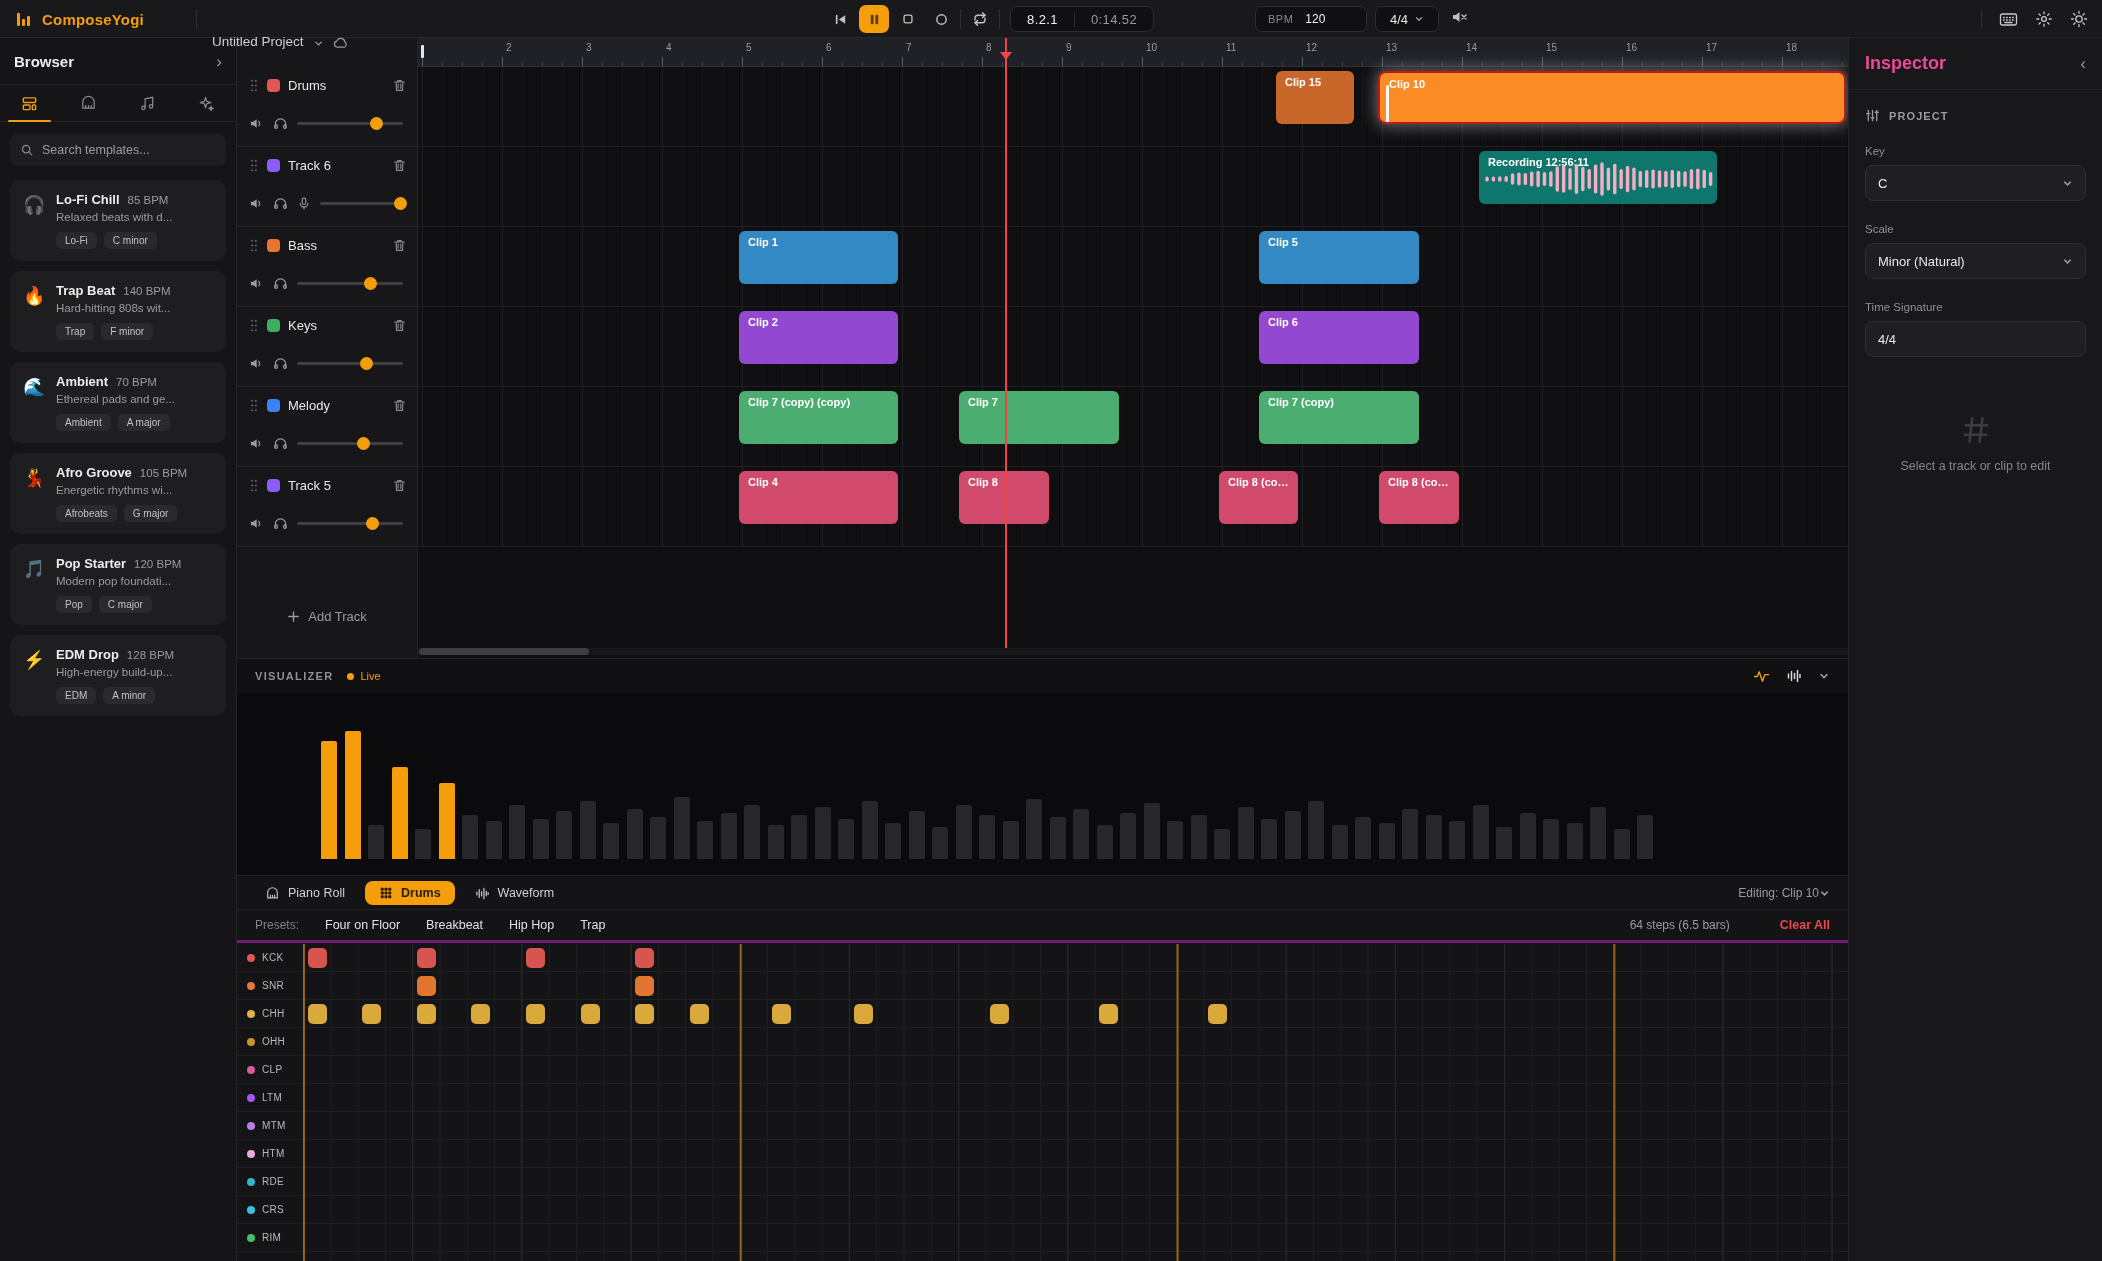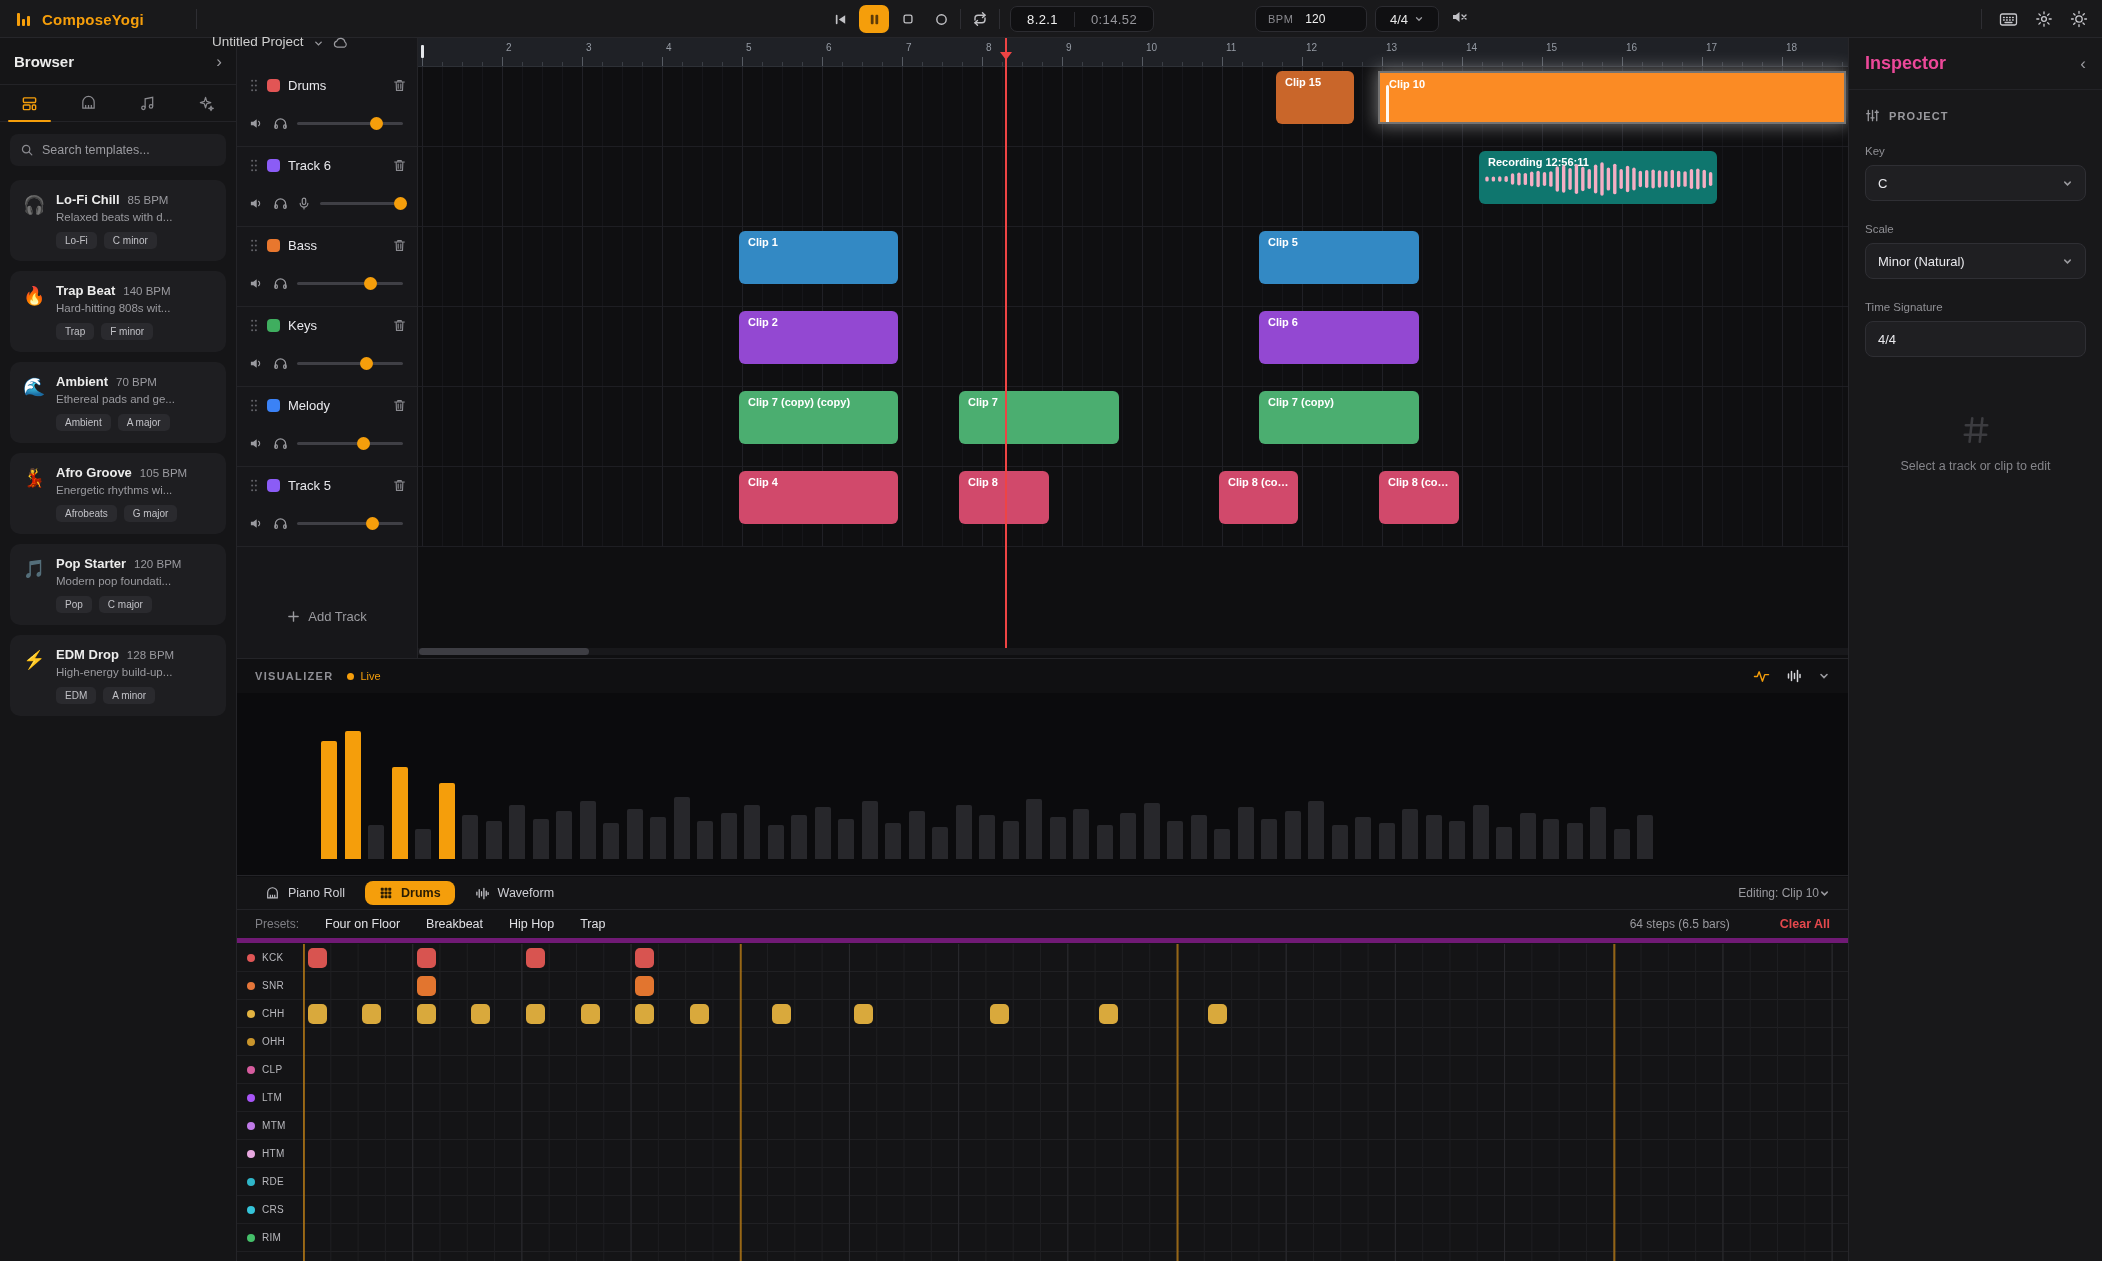--- a/index.html
+++ b/index.html
@@ -76,21 +76,21 @@
 .barnum { position:absolute; top:4px; font-size:10px; color:#959ba4; }
 #ruler-marker { position:absolute; left:3px; top:7px; width:3px; height:13px; background:#e4e6ea; border-radius:1px; }
 #lane-grid { position:absolute; left:0; top:29px; width:1430px; height:480px;
   background-image:
     linear-gradient(180deg,transparent 0 79px,#1e1e23 79px 80px),
     linear-gradient(90deg,#202026 0 1px,transparent 1px),
     linear-gradient(90deg,#16161a 0 1px,transparent 1px);
   background-size:100% 80px,80px 100%,20px 100%; background-position:0 0,4px 0,4px 0; }
 #clip-layer { position:absolute; left:0; top:0; width:1430px; height:620px; }
 .clip { position:absolute; height:53px; border-radius:6px; padding:5px 9px; font-size:11px; font-weight:700; color:#fff; white-space:nowrap; overflow:hidden; text-overflow:ellipsis; }
-.clip.sel { border:2px solid #737373; box-shadow:0 0 16px 2px rgba(255,255,255,.38); z-index:4; border-radius:0; }
+.clip.sel { border:2px solid #b91c1c; box-shadow:0 0 16px 2px rgba(255,255,255,.38); z-index:4; border-radius:8px; }
 .clip .handle { position:absolute; left:6px; top:12px; width:3px; height:48px; background:#fff; border-radius:2px; opacity:.95; }
 .clip svg.wave { position:absolute; left:4px; right:4px; bottom:3px; }
 #playhead { position:absolute; top:0; width:2px; height:610px; background:#ee4444; z-index:6; }
 #playhead .tri { position:absolute; left:-5px; top:14px; width:0; height:0; border-left:6px solid transparent; border-right:6px solid transparent; border-top:8px solid #ee4444; }
 #tl-scrollbar { position:absolute; left:0; top:610px; width:1430px; height:7px; background:#18181b; }
 #tl-thumb { position:absolute; left:1px; top:0; width:170px; height:7px; background:#3d3d43; border-radius:4px; }
 
 
 #visualizer { position:absolute; left:237px; top:658px; width:1611px; height:218px; background:#101012; border-top:1px solid #242428; border-bottom:1px solid #242428; z-index:12; }
 #vis-head { height:34px; display:flex; align-items:center; padding:0 18px; }
@@ -104,21 +104,21 @@
 .vbar.hot { background:#f59e0b; }
 
 
 #editor { position:absolute; left:237px; top:877px; width:1611px; height:384px; background:#141416; z-index:12; }
 #ed-tabs { height:33px; display:flex; align-items:center; padding:0 18px; gap:10px; border-bottom:1px solid #232327; }
 .edtab { display:flex; align-items:center; gap:8px; font-size:12.5px; color:#cfcfd4; padding:5px 10px; }
 .edtab .ticon { color:#bfbfc4; }
 .edtab.active { background:#f59e0b; color:#2a1d04; border-radius:8px; font-weight:600; padding:5px 14px; }
 .edtab.active .ticon { color:#2a1d04; }
 #editing-wrap { margin-left:auto; display:flex; align-items:center; gap:0; color:#9a9a9f; font-size:12px; }
-#ed-presets { height:33px; display:flex; align-items:center; padding:0 18px; gap:26px; border-bottom:5px solid #701a75; }
+#ed-presets { height:33px; display:flex; align-items:center; padding:0 18px; gap:26px; border-bottom:3px solid #701a75; }
 #presets-label { font-size:12px; color:#7f7f85; }
 .preset { font-size:12.5px; color:#e0e0e4; }
 #steps-info { margin-left:auto; font-size:12px; color:#9a9a9f; }
 #clear-all { font-size:12.5px; color:#e5484d; font-weight:600; margin-left:24px; }
 #ed-gridwrap { position:absolute; left:0; top:67px; right:0; bottom:0; overflow:hidden; }
 #drum-labels { position:absolute; left:0; top:0; width:66px; }
 .drow { height:28px; display:flex; align-items:center; gap:7px; padding-left:10px; border-bottom:1px solid #1f1f22; }
 .ddot { width:8px; height:8px; border-radius:50%; }
 .dlabel { font-size:10px; color:#b8b8bd; letter-spacing:.3px; }
 #drum-grid { position:absolute; left:66px; top:0; width:1545px; height:336px; background:#141416;

